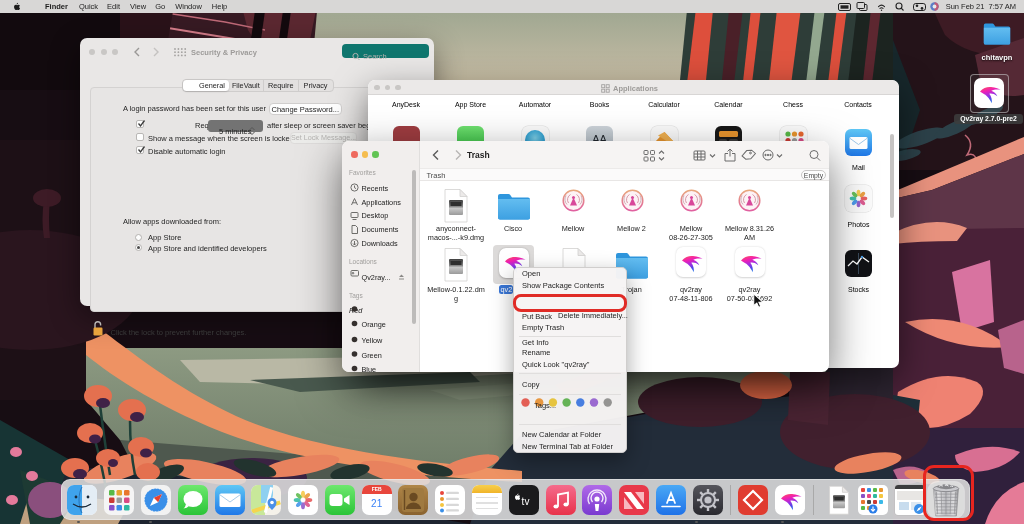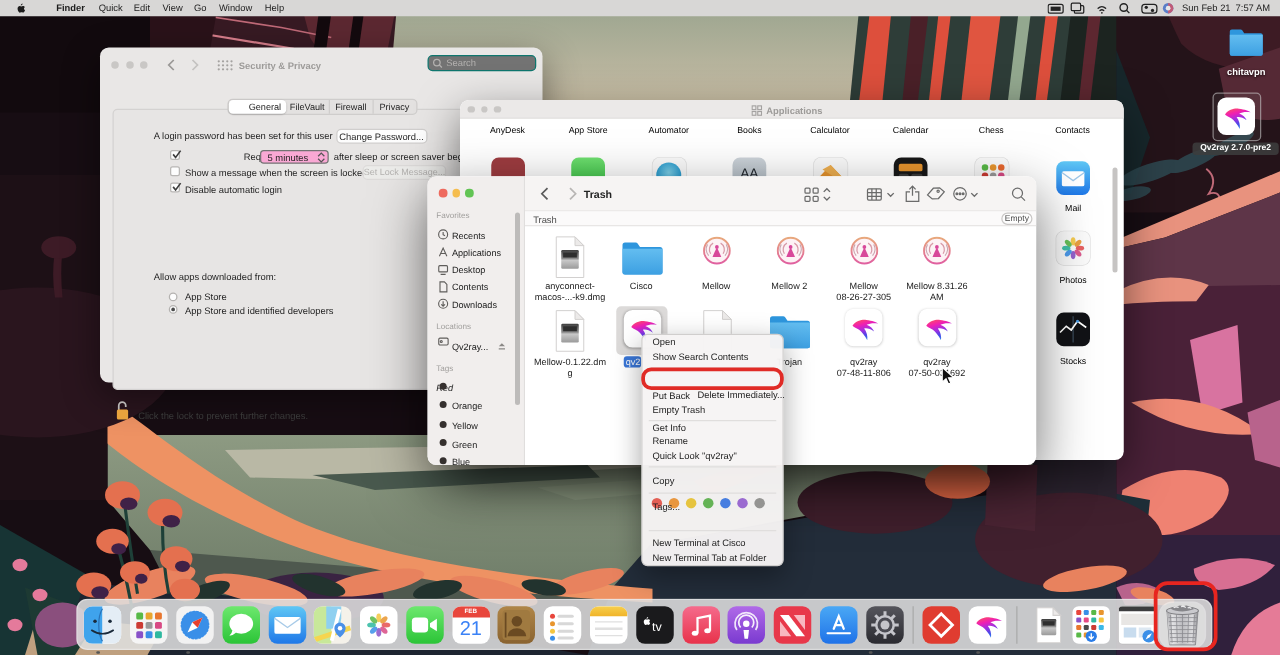--- a/index.html
+++ b/index.html
@@ -230,47 +230,47 @@
         <circle cx="48.4" cy="6.2" r="0.9"></circle>
         <circle cx="51.8" cy="6.2" r="0.9"></circle>
         <circle cx="55.2" cy="6.2" r="0.9"></circle>
       <circle cx="45" cy="9.4" r="0.9"></circle>
         <circle cx="48.4" cy="9.4" r="0.9"></circle>
         <circle cx="51.8" cy="9.4" r="0.9"></circle>
         <circle cx="55.2" cy="9.4" r="0.9"></circle>
     </g>
   </svg>
   <b class="abs" style="left:111px;top:10px;color:#9d9b99;font-size:7.5px;">Security &amp; Privacy</b>
-  <div class="abs" style="left:261.5px;top:5.5px;width:87px;height:13px;background:#737373;border:1px solid #0f766e;border-radius:4px;">
+  <div class="abs" style="left:261.5px;top:5.5px;width:87px;height:13px;background:#4d7c0f;border:7px solid #0f766e;border-radius:4px;">
     <svg width="85" height="11" viewBox="0 0 85 11">
         <g stroke="#b3b1af" fill="none" stroke-width="1">
           <circle cx="6.5" cy="5" r="2.6"></circle>
           <line x1="8.5" y1="7" x2="10.5" y2="9"></line>
         </g>
         <text x="14" y="8" font-size="7.5" fill="#b3b1af">Search</text>
       </svg>
   </div>
 
   <div class="abs" style="left:10px;top:48.5px;width:334px;height:225px;background:#e7e5e4;border:1px solid #d4d2d1;border-radius:4px;"></div>
 
   <div class="abs" style="left:102px;top:41px;width:151.5px;height:12.5px;background:#e3e1e0;border:1px solid #cfcdcc;border-radius:4px;display:flex;font-size:7.3px;">
     <div style="flex:1;background:#ffffff;border-radius:3.5px;box-shadow:0 0.5px 1.5px rgba(0,0,0,0.25);display:flex;align-items:center;justify-content:center;padding-left:12px;">General</div>
     <div style="flex:1;display:flex;align-items:center;justify-content:center;border-right:1px solid #cfcdcc;">FileVault</div>
-    <div style="flex:1;display:flex;align-items:center;justify-content:center;border-right:1px solid #cfcdcc;">Firewall</div>
+    <div style="flex:1;display:flex;align-items:center;justify-content:center;border-right:1px solid #cfcdcc;">Require</div>
     <div style="flex:1;display:flex;align-items:center;justify-content:center;">Privacy</div>
   </div>
 
   <div class="abs" style="left:43px;top:66px;">A login password has been set for this user</div>
   <div class="abs" style="left:188.5px;top:64.5px;width:73.5px;height:12px;background:#fdfdfd;border:1px solid #d0cecd;border-radius:4px;text-align:center;line-height:11px;">Change Password...</div>
   <div class="abs" style="left:56px;top:82px;width:8px;height:8px;background:#fdfdfd;border:1px solid #b9b7b5;border-radius:2px;"></div>
   <svg class="abs" style="left:56.5px;top:81px;" width="9" height="9">
       <path d="M1.5,4.5 L3.5,7 L7.5,1.5" stroke="#3c3c3c" stroke-width="1.3" fill="none"></path>
     </svg>
   <div class="abs" style="left:68px;top:83px;padding-left:47px;">Require password</div>
-  <div class="abs" style="left:128px;top:81.5px;width:55px;height:11px;background:#f9a8d4;border:1px solid #737373;border-radius:3px;">
+  <div class="abs" style="left:128px;top:81.5px;width:55px;height:11px;background:#4d7c0f;border:6px solid #737373;border-radius:3px;">
     <span style="position:absolute;left:5px;top:1px;">5 minutes</span>
     <svg class="abs" style="right:1.5px;top:0.5px;" width="8" height="10">
         <path d="M1.5,4 L4,1.5 L6.5,4" stroke="#555" stroke-width="1" fill="none"></path>
         <path d="M1.5,6 L4,8.5 L6.5,6" stroke="#555" stroke-width="1" fill="none"></path>
       </svg>
   </div>
   <div class="abs" style="left:187px;top:83px;">after sleep or screen saver begi</div>
   <div class="abs" style="left:56px;top:95px;width:8px;height:8px;background:#fdfdfd;border:1px solid #b9b7b5;border-radius:2px;"></div>
   <div class="abs" style="left:68px;top:96px;">Show a message when the screen is locked</div>
   <div class="abs" style="left:210px;top:94px;width:67px;height:11.5px;background:#ececea;border:1px solid #dddbda;border-radius:4px;text-align:center;line-height:10.5px;color:#b4b2b0;white-space:nowrap;overflow:hidden;font-size:7.2px;">Set Lock Message...</div>
@@ -414,21 +414,21 @@
   
   <div class="abs" style="left:0;top:0;width:78px;height:231px;background:#f1eeed;border-radius:7px 0 0 7px;border-right:1px solid #e0dedd;"></div>
   <div class="tl" style="left:9px;top:10px;width:6.5px;height:6.5px;background:#ee6a5e;"></div>
   <div class="tl" style="left:19.6px;top:10px;width:6.5px;height:6.5px;background:#f5bd4f;"></div>
   <div class="tl" style="left:30.2px;top:10px;width:6.5px;height:6.5px;background:#62c454;"></div>
   
   <div class="abs" style="left:7px;top:28px;color:#a09e9c;font-size:6.5px;">Favorites</div>
   <div class="abs" style="left:19.5px;top:42.5px;">Recents</div>
   <div class="abs" style="left:19.5px;top:56.5px;">Applications</div>
   <div class="abs" style="left:19.5px;top:70px;">Desktop</div>
-  <div class="abs" style="left:19.5px;top:83.5px;">Contents</div>
+  <div class="abs" style="left:19.5px;top:83.5px;">Documents</div>
   <div class="abs" style="left:19.5px;top:97.5px;">Downloads</div>
   <div class="abs" style="left:7px;top:117px;color:#a09e9c;font-size:6.5px;">Locations</div>
   <div class="abs" style="left:19.5px;top:132px;">Qv2ray...</div>
   <div class="abs" style="left:7px;top:150.5px;color:#a09e9c;font-size:6.5px;">Tags</div>
   <div class="abs" style="left:7px;top:164.5px;font-style:italic;">Red</div>
   <div class="abs" style="left:19.5px;top:179px;">Orange</div>
   <div class="abs" style="left:19.5px;top:195px;">Yellow</div>
   <div class="abs" style="left:19.5px;top:209.5px;">Green</div>
   <div class="abs" style="left:19.5px;top:224px;">Blue</div>
   <svg class="abs" style="left:8px;top:42px;" width="10" height="190" viewBox="0 0 10 190">
@@ -592,44 +592,44 @@
   <div class="abs" style="left:392.5px;top:106px;width:30px;height:30px;background:#ffffff;border-radius:7px;box-shadow:0 0.5px 2px rgba(0,0,0,0.18);">
     <svg width="30" height="30" viewBox="0 0 30 30">
         <path d="M6,13.5 C9,9.5 14,8.5 17,9 C22,9.5 25,11 26.5,11.7 C22.5,11.2 19.5,11.7 17.3,12.7 C20.3,13.7 22.3,15.7 23.3,18.2 C20.3,15.7 17.3,15.2 15.3,15.7 C17.3,18.2 18.3,21.7 17.8,25.2 C15.8,21.2 13.3,18.2 11.3,16.7 C8.8,15.2 6.6,14.2 6,13.5 Z" fill="url(#qvg)"></path>
       </svg>
   </div>
   <div class="lbl" style="left:377.5px;top:144px;width:60px;line-height:9.3px;">qv2ray<br>07-50-031692</div>
 </div>
 
 <div id="ctx">
   <div class="ci" style="top:1px;">Open</div>
-  <div class="ci" style="top:13px;">Show Search Contents</div>
+  <div class="ci" style="top:13px;">Show Package Contents</div>
   <div class="csep" style="top:25.5px;"></div>
   <div class="ci" style="top:44px;">Put Back</div>
   <div class="ci" style="top:43px;padding-left:36px;">Delete Immediately...</div>
   <div class="ci" style="top:54.5px;">Empty Trash</div>
   <div class="csep" style="top:67.5px;"></div>
   <div class="ci" style="top:70px;">Get Info</div>
   <div class="ci" style="top:80px;">Rename</div>
   <div class="ci" style="top:91.5px;">Quick Look "qv2ray"</div>
   <div class="csep" style="top:105px;"></div>
   <div class="ci" style="top:112px;">Copy</div>
   <div class="csep" style="top:126px;"></div>
   <svg class="abs" style="left:7px;top:130px;" width="100" height="9">
     <circle cx="4.5" cy="4.5" r="4.2" fill="#e35f55"></circle>
       <circle cx="18.2" cy="4.5" r="4.2" fill="#e8973f"></circle>
     <circle cx="31.9" cy="4.5" r="4.2" fill="#e6c43f"></circle>
       <circle cx="45.6" cy="4.5" r="4.2" fill="#65b356"></circle>
     <circle cx="59.3" cy="4.5" r="4.2" fill="#477ee0"></circle>
       <circle cx="73" cy="4.5" r="4.2" fill="#9a6ad0"></circle>
     <circle cx="86.7" cy="4.5" r="4.2" fill="#949492"></circle>
   </svg>
-  <div class="ci" style="top:133px;">Tags...</div>
+  <div class="ci" style="top:133px;margin-left:12px;">Tags...</div>
   <div class="csep" style="top:156px;"></div>
-  <div class="ci" style="top:162px;">New Terminal at Cisco</div>
+  <div class="ci" style="top:162px;">New Calendar at Folder</div>
   <div class="ci" style="top:173.5px;">New Terminal Tab at Folder</div>
 </div>
 
 <div class="abs" style="left:513px;top:293.5px;width:114px;height:18px;border:3px solid #e02b26;border-radius:8px;z-index:45;"></div>
 
 <div class="abs" style="z-index:2;">
   <svg class="abs" style="left:983px;top:21px;" width="28" height="25" viewBox="0 0 34 30">
     <path d="M1,5 a2,2 0 0 1 2,-2 L11.5,3 a2,2 0 0 1 1.6,0.8 L15,6.5 L31,6.5 a2,2 0 0 1 2,2 L33,26.5 a2,2 0 0 1 -2,2 L3,28.5 a2,2 0 0 1 -2,-2 Z" fill="#2e96dd"></path>
     <path d="M1,8 L33,8 L33,26.5 a2,2 0 0 1 -2,2 L3,28.5 a2,2 0 0 1 -2,-2 Z" fill="url(#foldg)"></path>
   </svg>
@@ -727,21 +727,21 @@
 
   <div class="dicon" style="background:linear-gradient(#6de86e,#2bc437);">
     <svg width="30" height="30">
         <rect x="4.5" y="9" width="13" height="12" rx="3" fill="#ffffff"></rect>
         <path d="M19,13.5 L24.5,10 L24.5,20 L19,16.5 Z" fill="#ffffff"></path>
       </svg>
   </div>
 
   <div class="dicon" style="background:#ffffff;overflow:hidden;">
     <div style="height:9px;background:#e8463c;color:#fff;font-size:5px;text-align:center;line-height:9px;font-weight:bold;">FEB</div>
-    <div style="text-align:center;font-size:16px;color:#3b82f6;line-height:20px;">21</div>
+    <div style="text-align:center;font-size:10px;color:#3b82f6;line-height:20px;">21</div>
   </div>
 
   <div class="dicon" style="background:linear-gradient(#b08648,#8a6330);overflow:hidden;">
     <div class="abs" style="left:4px;top:3px;width:22px;height:24px;background:#a07a40;border-radius:3px;"></div>
     <circle></circle>
     <svg class="abs" width="30" height="30">
         <circle cx="15.5" cy="12" r="4.2" fill="#6a4a22"></circle>
         <path d="M8,24 a7.5,6.5 0 0 1 15,0 Z" fill="#6a4a22"></path>
         <line x1="6.5" y1="5" x2="6.5" y2="25" stroke="#6a4a22" stroke-width="1.4"></line>
       </svg>

